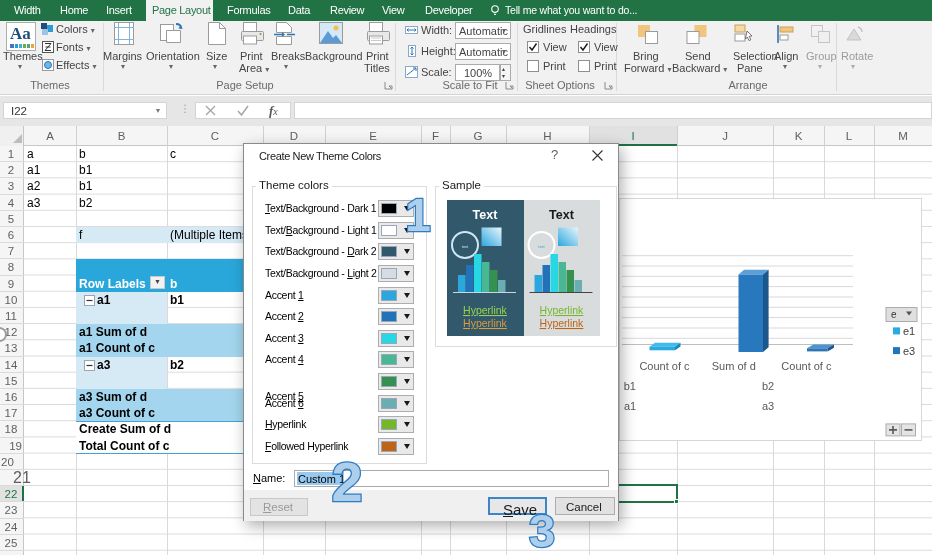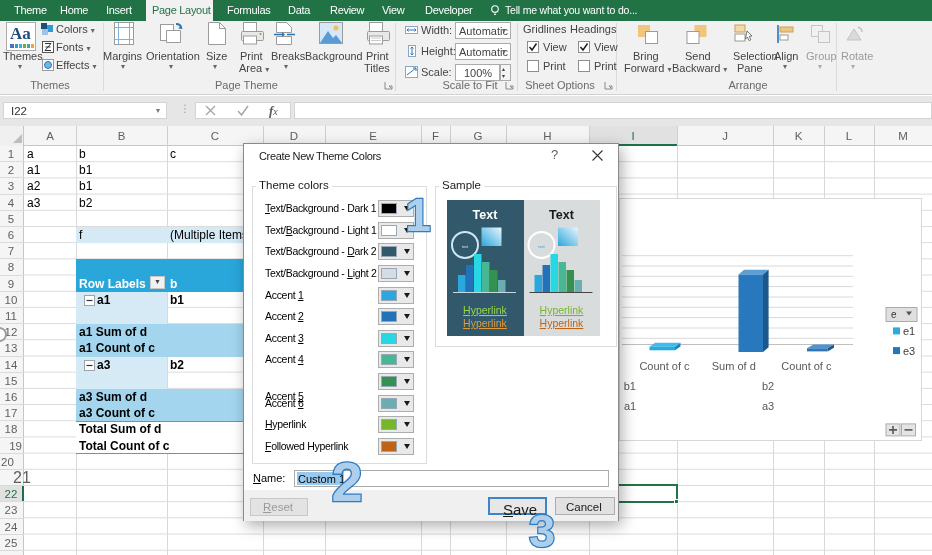--- a/index.html
+++ b/index.html
@@ -10,21 +10,21 @@
 .gdiv{position:absolute;width:1px;background:#DADADA;top:23px;height:68px}
 .glab{position:absolute;top:79px;font-size:11px;color:#6A6A6A;text-align:center;white-space:nowrap}
 .rlab{font-size:11px;color:#444;white-space:nowrap}
 .dd{color:#666;font-size:8px}
 .tab{top:4px;font-size:11px;letter-spacing:-0.3px;color:#fff}
 </style></head>
 <body>
 <div id="app">
 
 <div class="a" style="left:0;top:0;width:932px;height:21px;background:#217346"></div>
-<div class="t tab" style="left:14px">Theme</div>
+<div class="t tab" style="left:14px">Width</div>
 <div class="t tab" style="left:60px">Home</div>
 <div class="t tab" style="left:106px">Insert</div>
 <div class="a" style="left:146px;top:0;width:67px;height:21px;background:#F1F1F1"></div>
 <div class="t tab" style="left:152px;color:#217346">Page Layout</div>
 <div class="t tab" style="left:227px">Formulas</div>
 <div class="t tab" style="left:288px">Data</div>
 <div class="t tab" style="left:330px">Review</div>
 <div class="t tab" style="left:382px">View</div>
 <div class="t tab" style="left:425px">Developer</div>
 <svg class="a" style="left:489px;top:4px" width="12" height="13" viewBox="0 0 12 13">
@@ -33,21 +33,21 @@
     </svg>
 <div class="t tab" style="left:505px;font-size:10.5px;letter-spacing:-0.2px">Tell me what you want to do...</div>
 
 <div class="a" style="left:0;top:21px;width:932px;height:74px;background:#F1F1F1;border-bottom:1px solid #D2D2D2"></div>
 <div class="gdiv" style="left:103px"></div>
 <div class="gdiv" style="left:395px"></div>
 <div class="gdiv" style="left:517px"></div>
 <div class="gdiv" style="left:616px"></div>
 <div class="gdiv" style="left:836px"></div>
 <div class="glab" style="left:20px;width:60px">Themes</div>
-<div class="glab" style="left:215px;width:60px">Page Theme</div>
+<div class="glab" style="left:215px;width:60px">Page Setup</div>
 <div class="glab" style="left:438px;width:64px">Scale to Fit</div>
 <div class="glab" style="left:524px;width:72px">Sheet Options</div>
 <div class="glab" style="left:718px;width:60px">Arrange</div>
 <svg class="a" style="left:384px;top:81px" width="9" height="9">
       <path d="M1 1v7h7M5 5h3v3M5 5l2.5 2.5" stroke="#8A8A8A" fill="none"></path>
     </svg>
 <svg class="a" style="left:505px;top:81px" width="9" height="9">
       <path d="M1 1v7h7M5 5h3v3M5 5l2.5 2.5" stroke="#8A8A8A" fill="none"></path>
     </svg>
 <svg class="a" style="left:604px;top:81px" width="9" height="9">
@@ -383,21 +383,21 @@
         <line x1="2.5" y1="5.5" x2="8.5" y2="5.5" stroke="#333" stroke-width="1.2"></line>
       </svg>
 <div class="cell b" style="left:97px;top:356.6px">a3</div>
 <div class="cell b" style="left:170px;top:356.6px">b2</div>
 
 <div class="a" style="left:76px;top:389px;width:187px;height:32.4px;background:#A3D6EE"></div>
 <div class="cell b" style="left:79px;top:389px">a3 Sum of d</div>
 <div class="cell b" style="left:79px;top:405.2px">a3 Count of c</div>
 
 <div class="a" style="left:76px;top:421.4px;width:187px;height:32.4px;background:#fff;border-top:1px solid #41A2D8;border-bottom:1px solid #41A2D8"></div>
-<div class="cell b" style="left:79px;top:421.4px">Total Sum of d</div>
+<div class="cell b" style="left:79px;top:421.4px">Create Sum of d</div>
 <div class="cell b" style="left:79px;top:437.6px">Total Count of c</div>
 </div>
 
 <div id="chart" class="a" style="left:619px;top:198px;width:303px;height:243px;background:#fff;border:1px solid #D7D7D7">
 <svg width="301" height="241" viewBox="0 0 301 241" style="position:absolute;left:0;top:0">
 
   <g stroke="#D9D9D9" stroke-width="1">
     <line x1="2" y1="56.7" x2="233" y2="56.7"></line>
     <line x1="2" y1="67" x2="233" y2="67"></line>
     <line x1="2" y1="77.3" x2="233" y2="77.3"></line>

